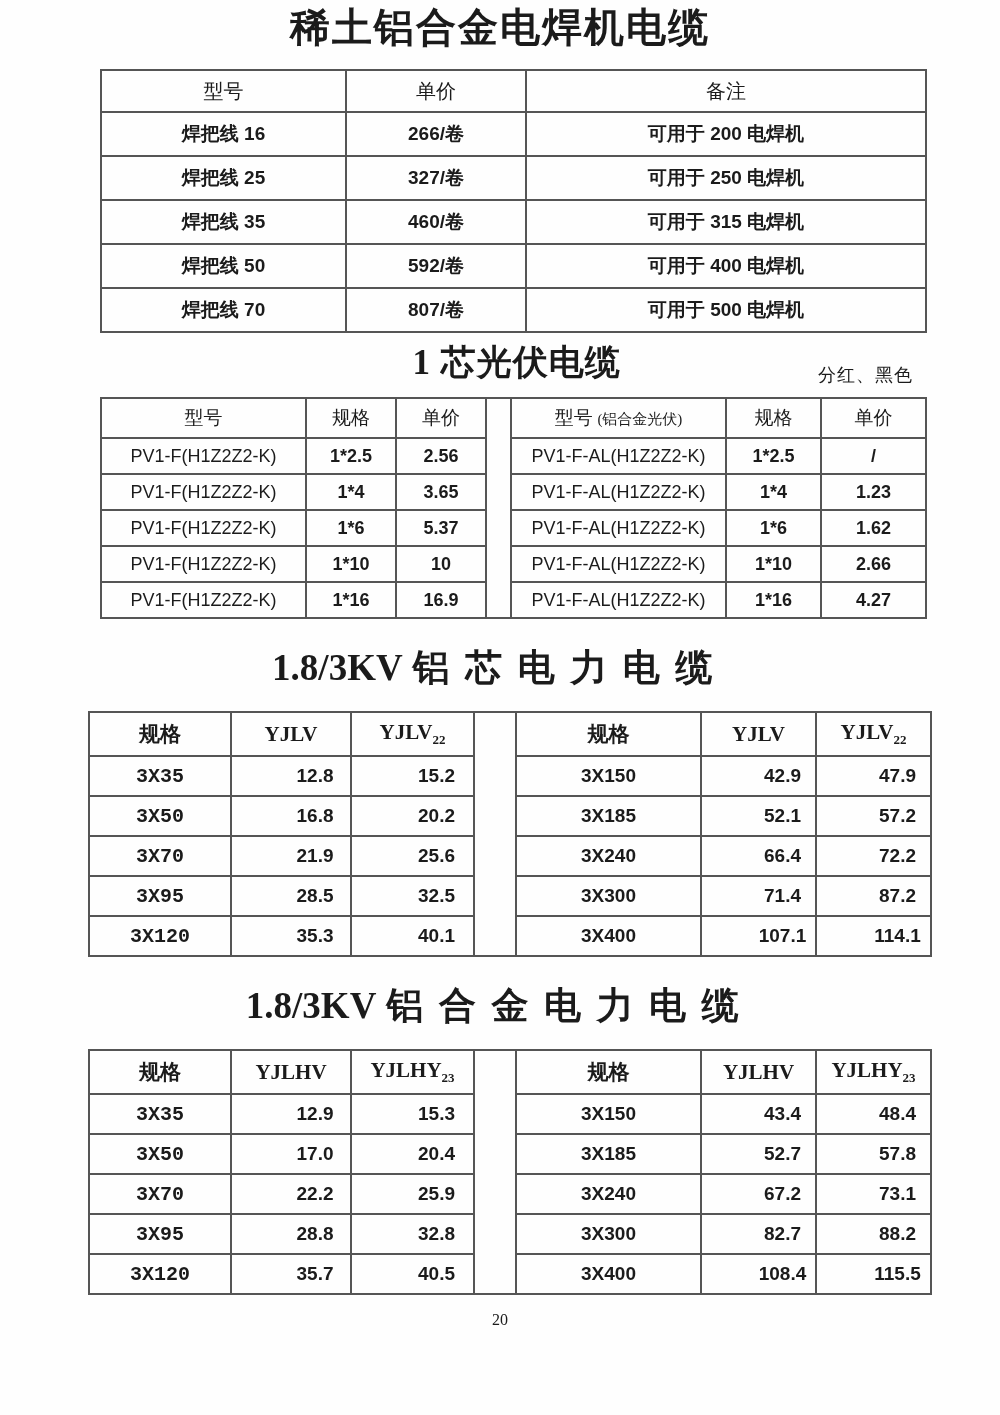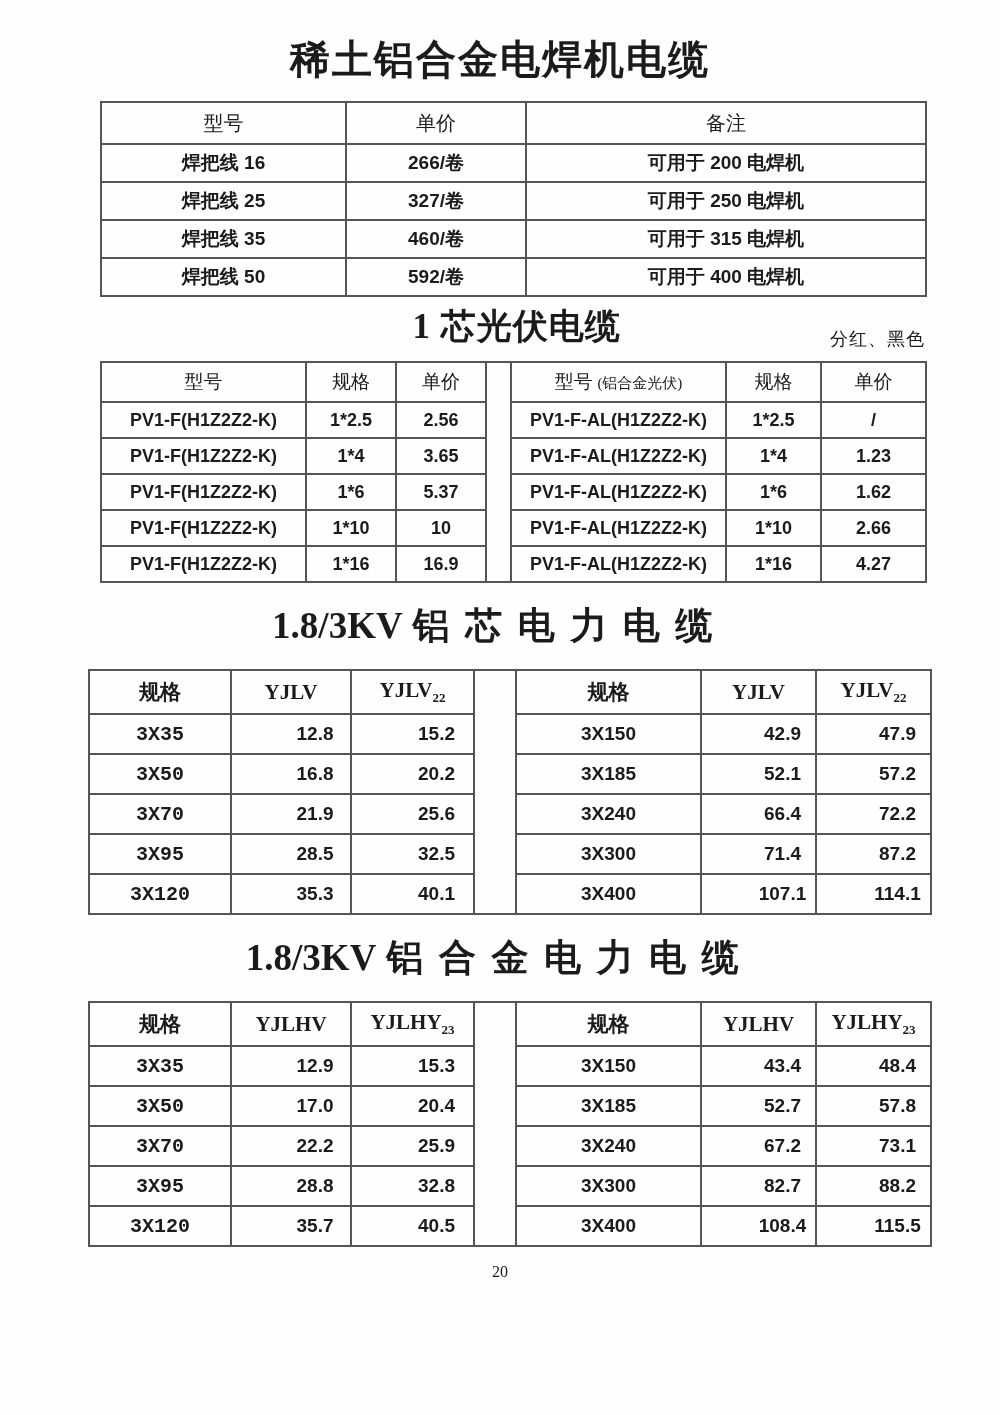--- a/index.html
+++ b/index.html
@@ -6,66 +6,65 @@
   html, body { background: #ffffff; }
   body {
     width: 1000px; height: 1415px;
     position: relative;
     font-family: "Liberation Serif", "DejaVu Serif", serif;
     color: #1b1b1b;
     background: #fefefe;
   }
 
   .doc-title {
-    padding-top: 32px;
     text-align: center;
     font-size: 40px;
     font-weight: bold;
     letter-spacing: 2px;
   }
 
   table { border-collapse: collapse; table-layout: fixed; }
   th, td { border: 2px solid #555; text-align: center; vertical-align: middle; overflow: hidden; }
   th { font-weight: normal; }
 
   
   .t1-wrap { margin: 14px 75px 0 100px; }
   .t1 { width: 825px; }
   .t1 th { height: 42px; font-size: 20px; }
-  .t1 td { height: 38px; }
+  .t1 td { height: 44px; }
   .cn-bold {
     font-family: "Liberation Sans", "DejaVu Sans", sans-serif;
     font-weight: bold; font-size: 19px;
   }
 
   
   .sec2-head { position: relative; margin: 6px 75px 0 100px; width: 825px; height: 52px; }
   .sec2-title {
     position: absolute; left: 8px; right: 0; top: 0;
     text-align: center; font-size: 35px; font-weight: bold; letter-spacing: 1px;
   }
   .sec2-note {
-    position: absolute; right: 0; bottom: 4px;
+    position: absolute; right: 12px; bottom: 4px;
     font-size: 18px; letter-spacing: 1px;
   }
 
   
   .t2-wrap { margin: 6px 75px 0 100px; }
   .t2 { width: 825px; }
   .t2 th { height: 40px; font-size: 19px; }
   .t2 td { height: 36px; }
   .t2 .spacer { border-top: 2px solid #555; border-bottom: 2px solid #555; background: #fefefe; }
-  .pv-model { font-family: "Liberation Sans", "DejaVu Sans", sans-serif; font-weight: bold; font-size: 18px; }
+  .pv-model { font-family: "Liberation Sans", "DejaVu Sans", sans-serif; font-weight: normal; font-size: 18px; }
   .pv-num   { font-family: "Liberation Sans", "DejaVu Sans", sans-serif; font-weight: bold; font-size: 18px; }
   .hdr-small { font-size: 15px; }
 
   
   .kv-title {
     text-align: center; font-size: 37px; font-weight: bold;
-    margin-top: 18px;
+    margin-top: 24px;
   }
   .kv-title .cjk { letter-spacing: 0.42em; margin-left: 10px; }
 
   
   .t3-wrap { margin: 18px 70px 0 88px; }
   .t3 { width: 842px; }
   .t3 th { height: 44px; font-size: 21px; font-weight: bold; }
   .t3 td { height: 40px; }
   .t3 .spacer { border-top: 2px solid #555; border-bottom: 2px solid #555; }
   .spec-serif { font-family: Liberation Mono, monospace; font-weight: bold; font-size: 20px; }
@@ -105,20 +104,25 @@
     </tr>
     <tr>
       <td class="cn-bold">焊把线 35</td>
       <td class="cn-bold">460/卷</td>
       <td class="cn-bold">可用于 315 电焊机</td>
     </tr>
     <tr>
       <td class="cn-bold">焊把线 50</td>
       <td class="cn-bold">592/卷</td>
       <td class="cn-bold">可用于 400 电焊机</td>
+    </tr>
+    <tr>
+      <td class="cn-bold">焊把线 70</td>
+      <td class="cn-bold">807/卷</td>
+      <td class="cn-bold">可用于 500 电焊机</td>
     </tr>
   </tbody>
     </table>
 </div>
 
 <div class="sec2-head">
   <div class="sec2-title">1 芯光伏电缆</div>
   <div class="sec2-note">分红、黑色</div>
 </div>
 

